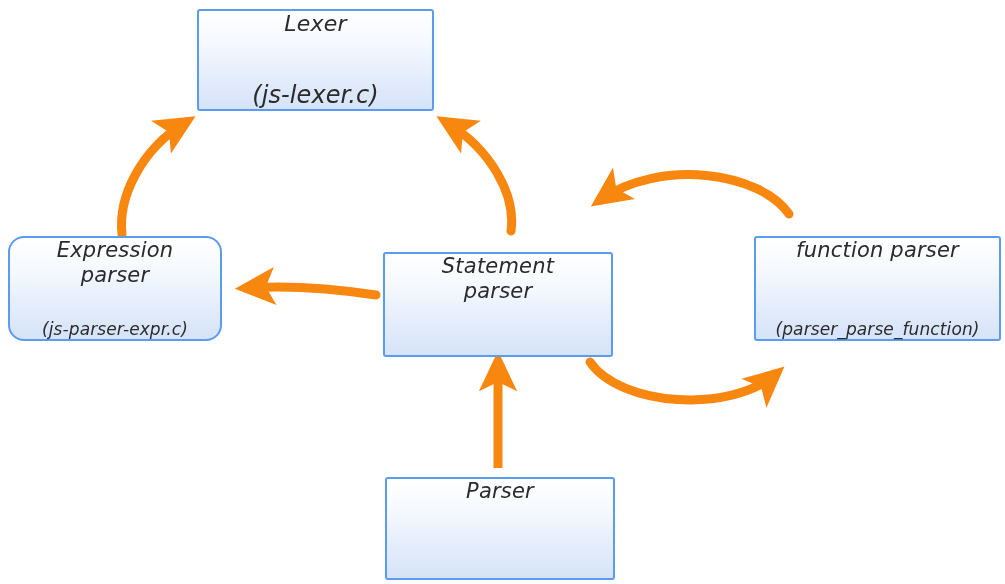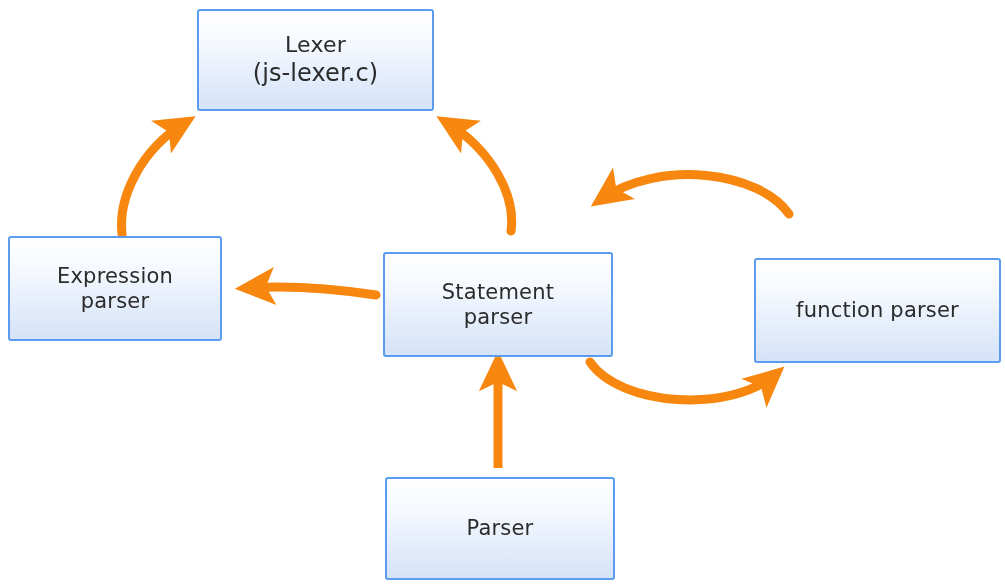--- a/index.html
+++ b/index.html
@@ -17,24 +17,25 @@
   }
   .node {
     position: absolute;
     box-sizing: border-box;
     border: 2px solid #5b9bf0;
     border-radius: 3px;
     background: linear-gradient(to bottom, #ffffff 0%, #f4f8fe 35%, #e3ecfb 70%, #d5e3f8 100%);
     display: flex;
     flex-direction: column;
     align-items: center;
-    justify-content: center;
+    justify-content: space-between;
     text-align: center;
     color: #2b2b2b;
     line-height: 1.18;
+    font-style: italic;
   }
   .node .title {
     font-size: 22px;
     letter-spacing: 0.2px;
     white-space: pre-line;
   }
   .node .sub {
     font-size: 24px;
     letter-spacing: 0.1px;
     margin-top: 1px;
@@ -86,31 +87,33 @@
     <g>
       <path d="M 498 468 L 498 362" fill="none" stroke="#F7870F" stroke-width="9" stroke-linecap="butt" marker-end="url(#ah)"></path>
     </g>
   </svg>
 
   <div class="node" style="left:197px; top:9px; width:237px; height:102px;">
     <div class="title">Lexer</div>
     <div class="sub">(js-lexer.c)</div>
   </div>
 
-  <div class="node compact" style="left:8px; top:236px; width:214px; height:105px;">
+  <div class="node compact" style="left:8px; top:236px; width:214px; height:105px;border-radius:16px;">
     <div class="title">Expression
 parser</div>
+    <div class="sub">(js-parser-expr.c)</div>
   </div>
 
   <div class="node compact" style="left:383px; top:252px; width:230px; height:105px;">
     <div class="title">Statement
 parser</div>
   </div>
 
-  <div class="node compact" style="left:754px; top:236px; width:247px; height:105px;margin-top:22px;">
+  <div class="node compact" style="left:754px; top:236px; width:247px; height:105px;">
     <div class="title">function parser</div>
+    <div class="sub">(parser_parse_function)</div>
   </div>
 
   <div class="node compact" style="left:385px; top:477px; width:230px; height:103px;">
     <div class="title">Parser</div>
   </div>
 
 </div>
 
 </body></html>

